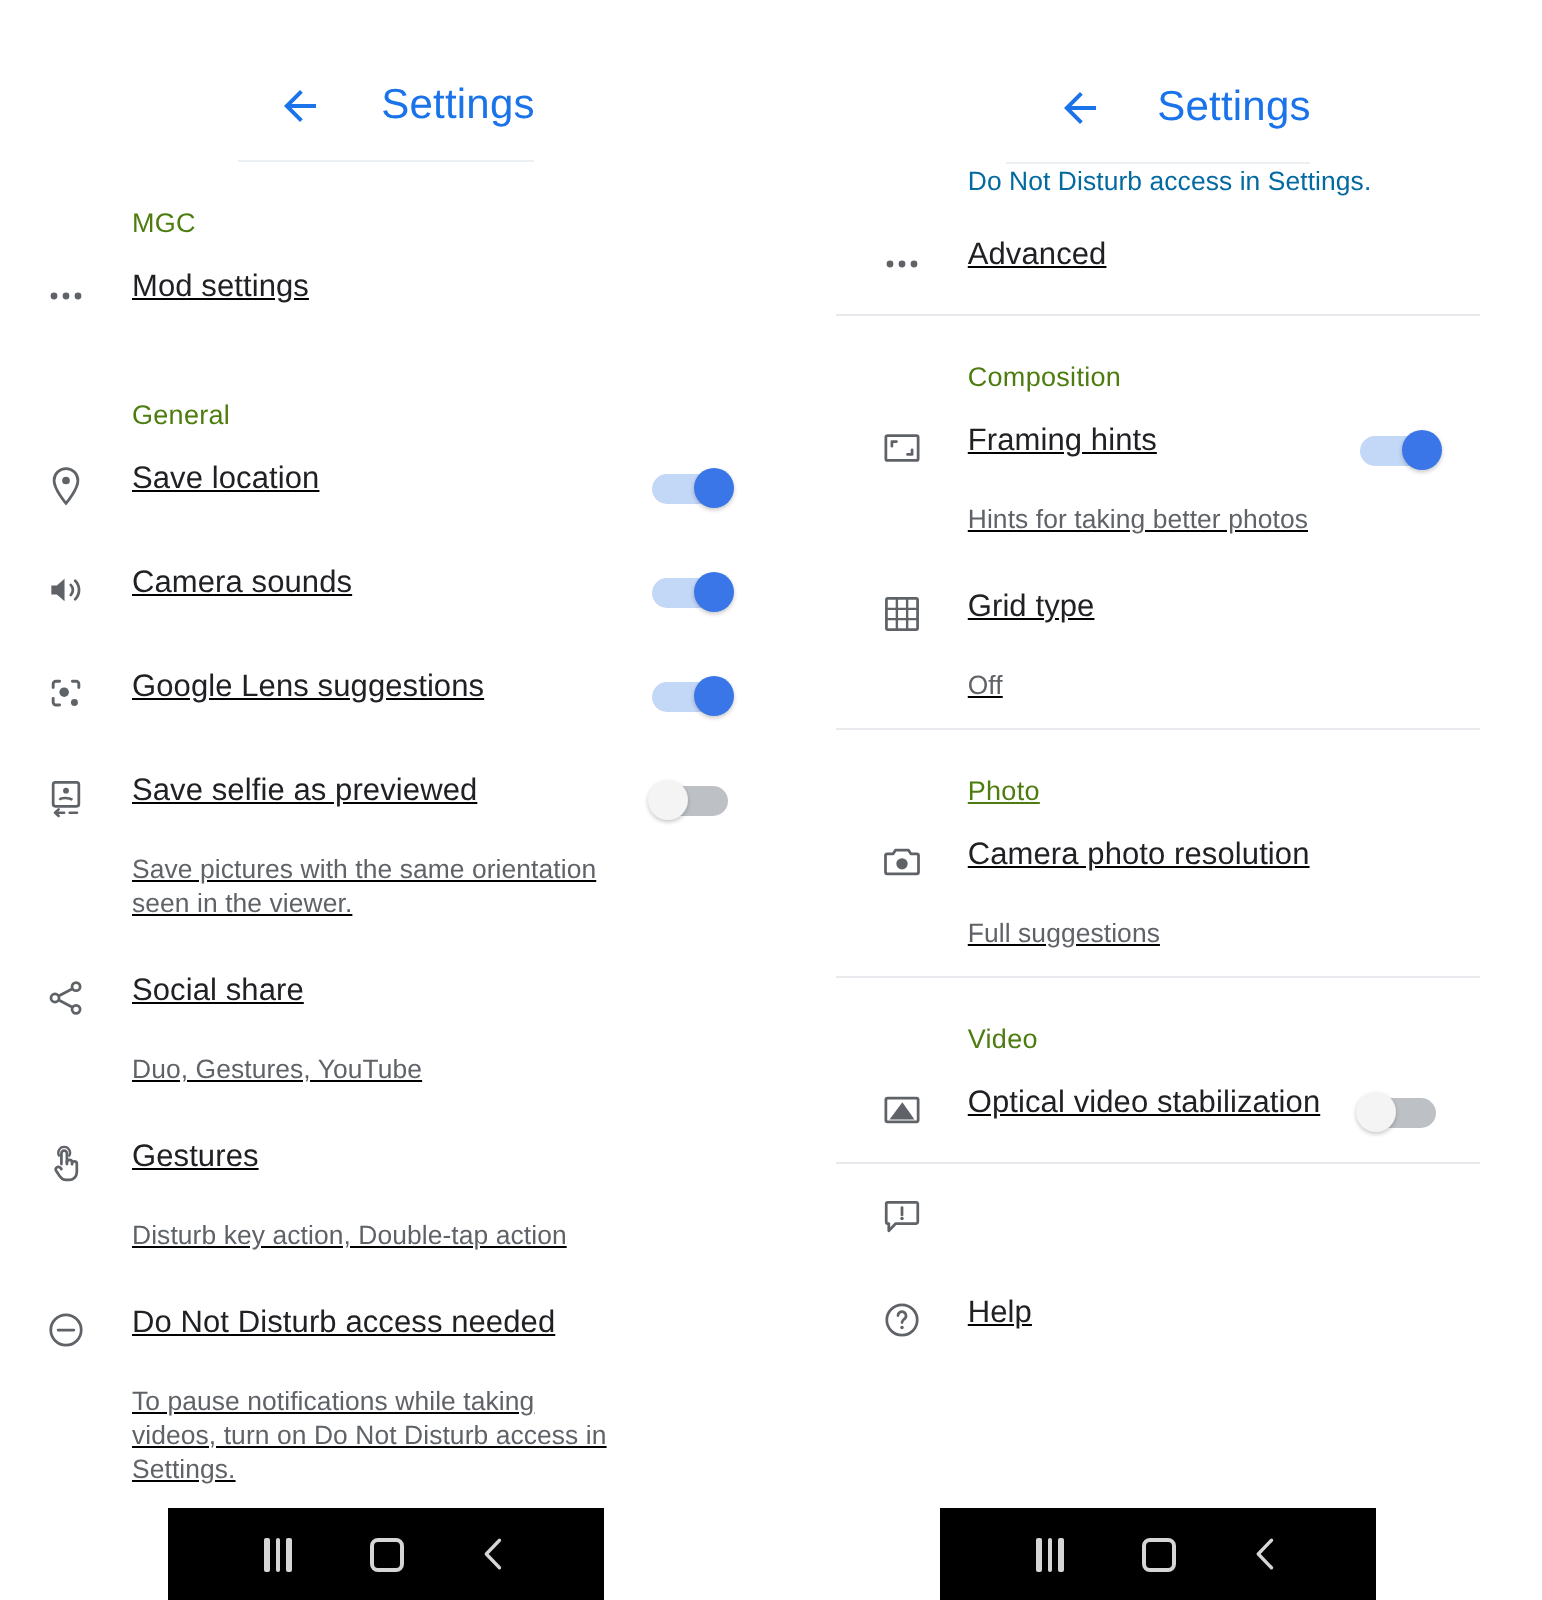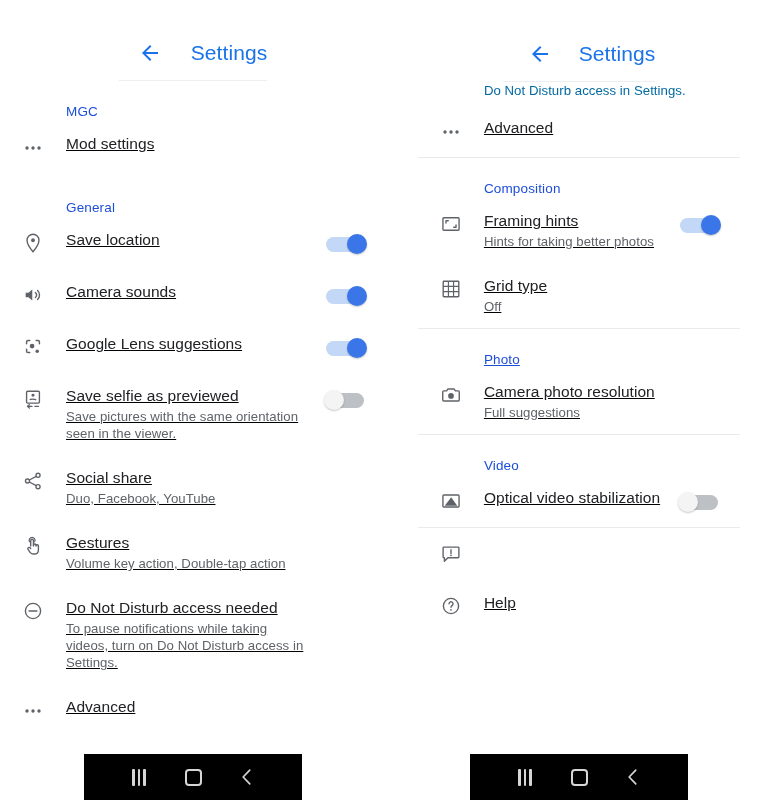--- a/index.html
+++ b/index.html
@@ -69,21 +69,21 @@
   .content {
     flex: 1 1 auto;
     overflow: hidden;
     position: relative;
     background: #ffffff;
   }
 
   
   .section-header {
     font-size: 13.5px;
-    color: #1d4ed8;
+    color: #4d7c0f;
     font-weight: 500;
     padding: 0 0 0 66px;
     height: 34px;
     display: flex;
     align-items: flex-end;
     padding-bottom: 2px;
     letter-spacing: 0.15px;
   }
 
   .divider {
@@ -119,21 +119,21 @@
   .row-title {
     font-size: 15.5px;
     color: #202124;
     line-height: 20px;
     letter-spacing: 0.05px;
   }
   .row-sub {
     font-size: 13.2px;
     color: #5f6368;
     line-height: 17px;
-    margin-top: 2px;
+    margin-top: 20px;
     letter-spacing: 0.05px;
   }
   .row-ctrl {
     flex: 0 0 auto;
     display: flex;
     align-items: center;
     justify-content: flex-end;
     width: 56px;
     padding-top: 4px;
   }
@@ -340,36 +340,36 @@
         <div class="row-icon">
           <svg width="22" height="22" viewBox="0 0 24 24">
             <circle cx="17.5" cy="5.8" r="2.2" fill="none" stroke="#5f6368" stroke-width="1.5"></circle>
             <circle cx="6" cy="12" r="2.2" fill="none" stroke="#5f6368" stroke-width="1.5"></circle>
             <circle cx="17.5" cy="18.2" r="2.2" fill="none" stroke="#5f6368" stroke-width="1.5"></circle>
             <path d="M8 10.9l7.5-3.9M8 13.1l7.5 3.9" fill="none" stroke="#5f6368" stroke-width="1.5"></path>
           </svg>
         </div>
         <div class="row-text">
           <div class="row-title">Social share</div>
-          <div class="row-sub">Duo, Facebook, YouTube</div>
+          <div class="row-sub">Duo, Gestures, YouTube</div>
         </div>
         <div class="row-ctrl"></div>
       </div>
 
       <div class="row">
         <div class="row-icon">
           <svg width="22" height="22" viewBox="0 0 24 24">
             <path d="M9.5 12V6.2a1.5 1.5 0 013 0V12" fill="none" stroke="#5f6368" stroke-width="1.5" stroke-linecap="round"></path>
             <path d="M12.5 11.2a1.4 1.4 0 012.8 0v1M15.3 11.9a1.3 1.3 0 012.6 0v4.4c0 2.6-1.9 4.4-4.3 4.4h-1.6c-1.6 0-2.5-.7-3.4-2l-2-3c-.5-.8-.2-1.6.6-2 .7-.3 1.4-.1 1.9.5l.4.6" fill="none" stroke="#5f6368" stroke-width="1.5" stroke-linecap="round" stroke-linejoin="round"></path>
             <path d="M8.2 7.4a3.2 3.2 0 115.6 0" fill="none" stroke="#5f6368" stroke-width="1.3" stroke-linecap="round"></path>
           </svg>
         </div>
         <div class="row-text">
           <div class="row-title">Gestures</div>
-          <div class="row-sub">Volume key action, Double-tap action</div>
+          <div class="row-sub">Disturb key action, Double-tap action</div>
         </div>
         <div class="row-ctrl"></div>
       </div>
 
       <div class="row">
         <div class="row-icon">
           <svg width="22" height="22" viewBox="0 0 24 24">
             <circle cx="12" cy="12" r="8.3" fill="none" stroke="#5f6368" stroke-width="1.5"></circle>
             <path d="M7.7 12h8.6" fill="none" stroke="#5f6368" stroke-width="1.5" stroke-linecap="round"></path>
           </svg>

